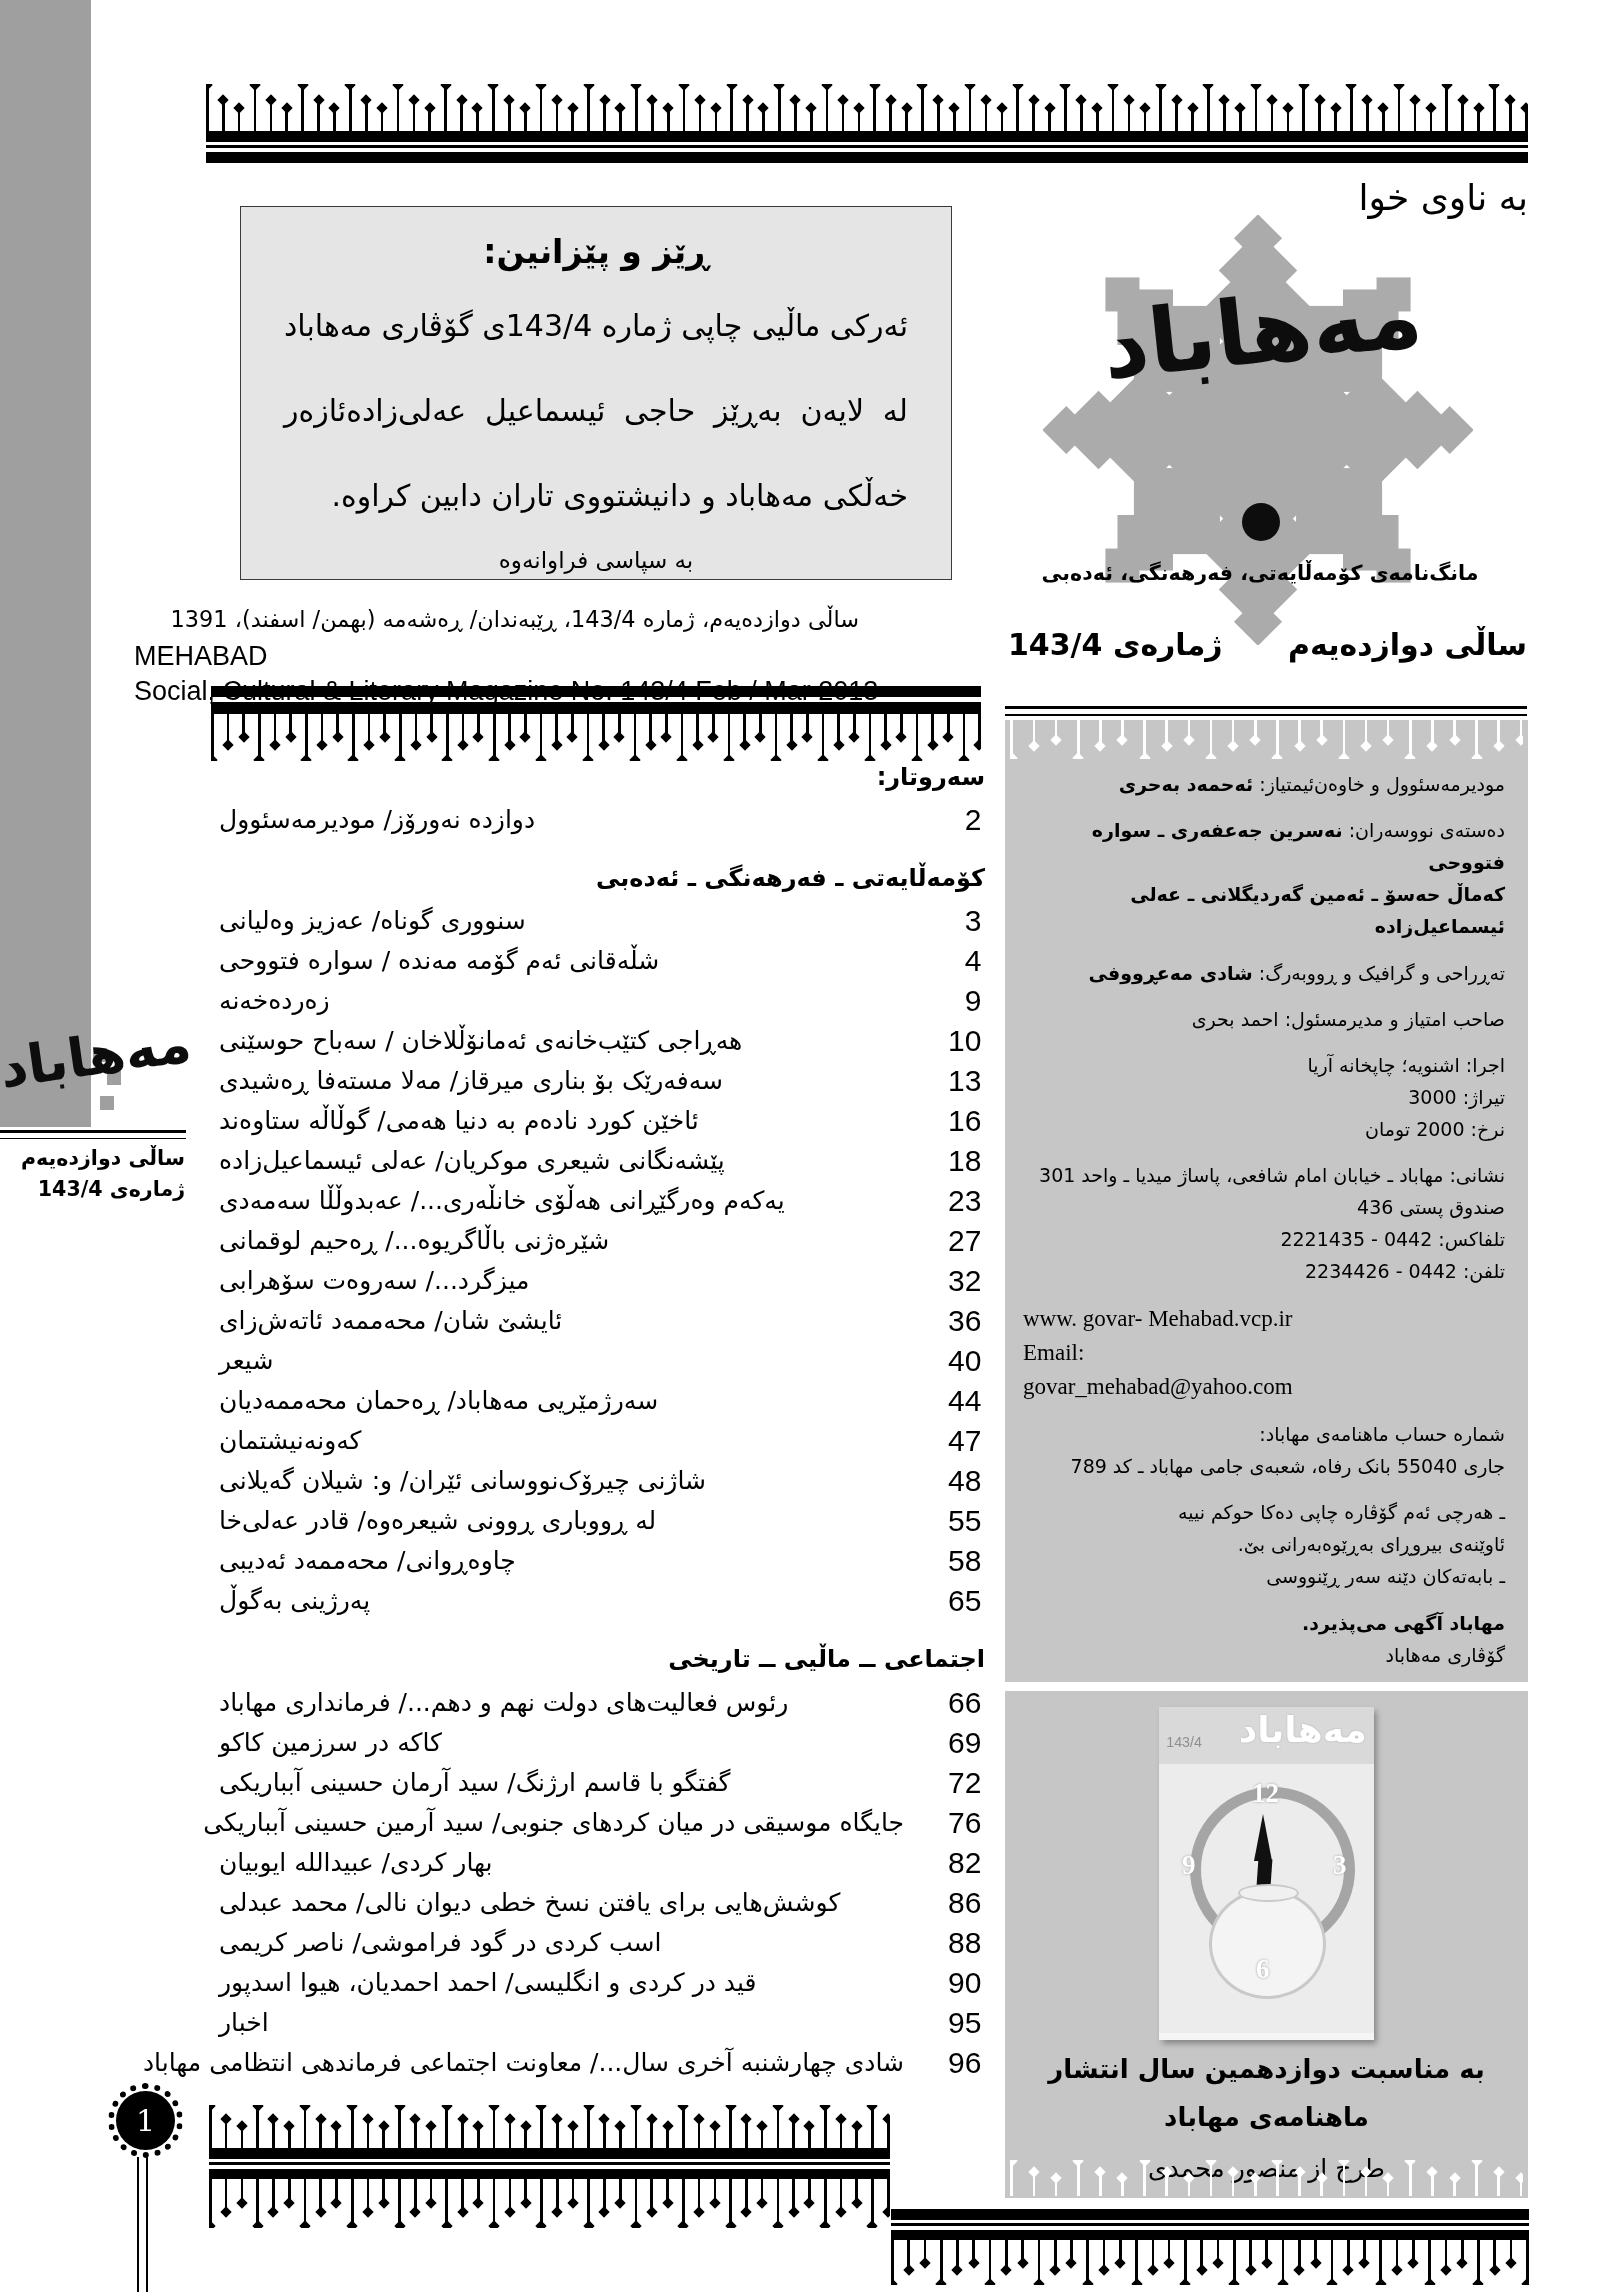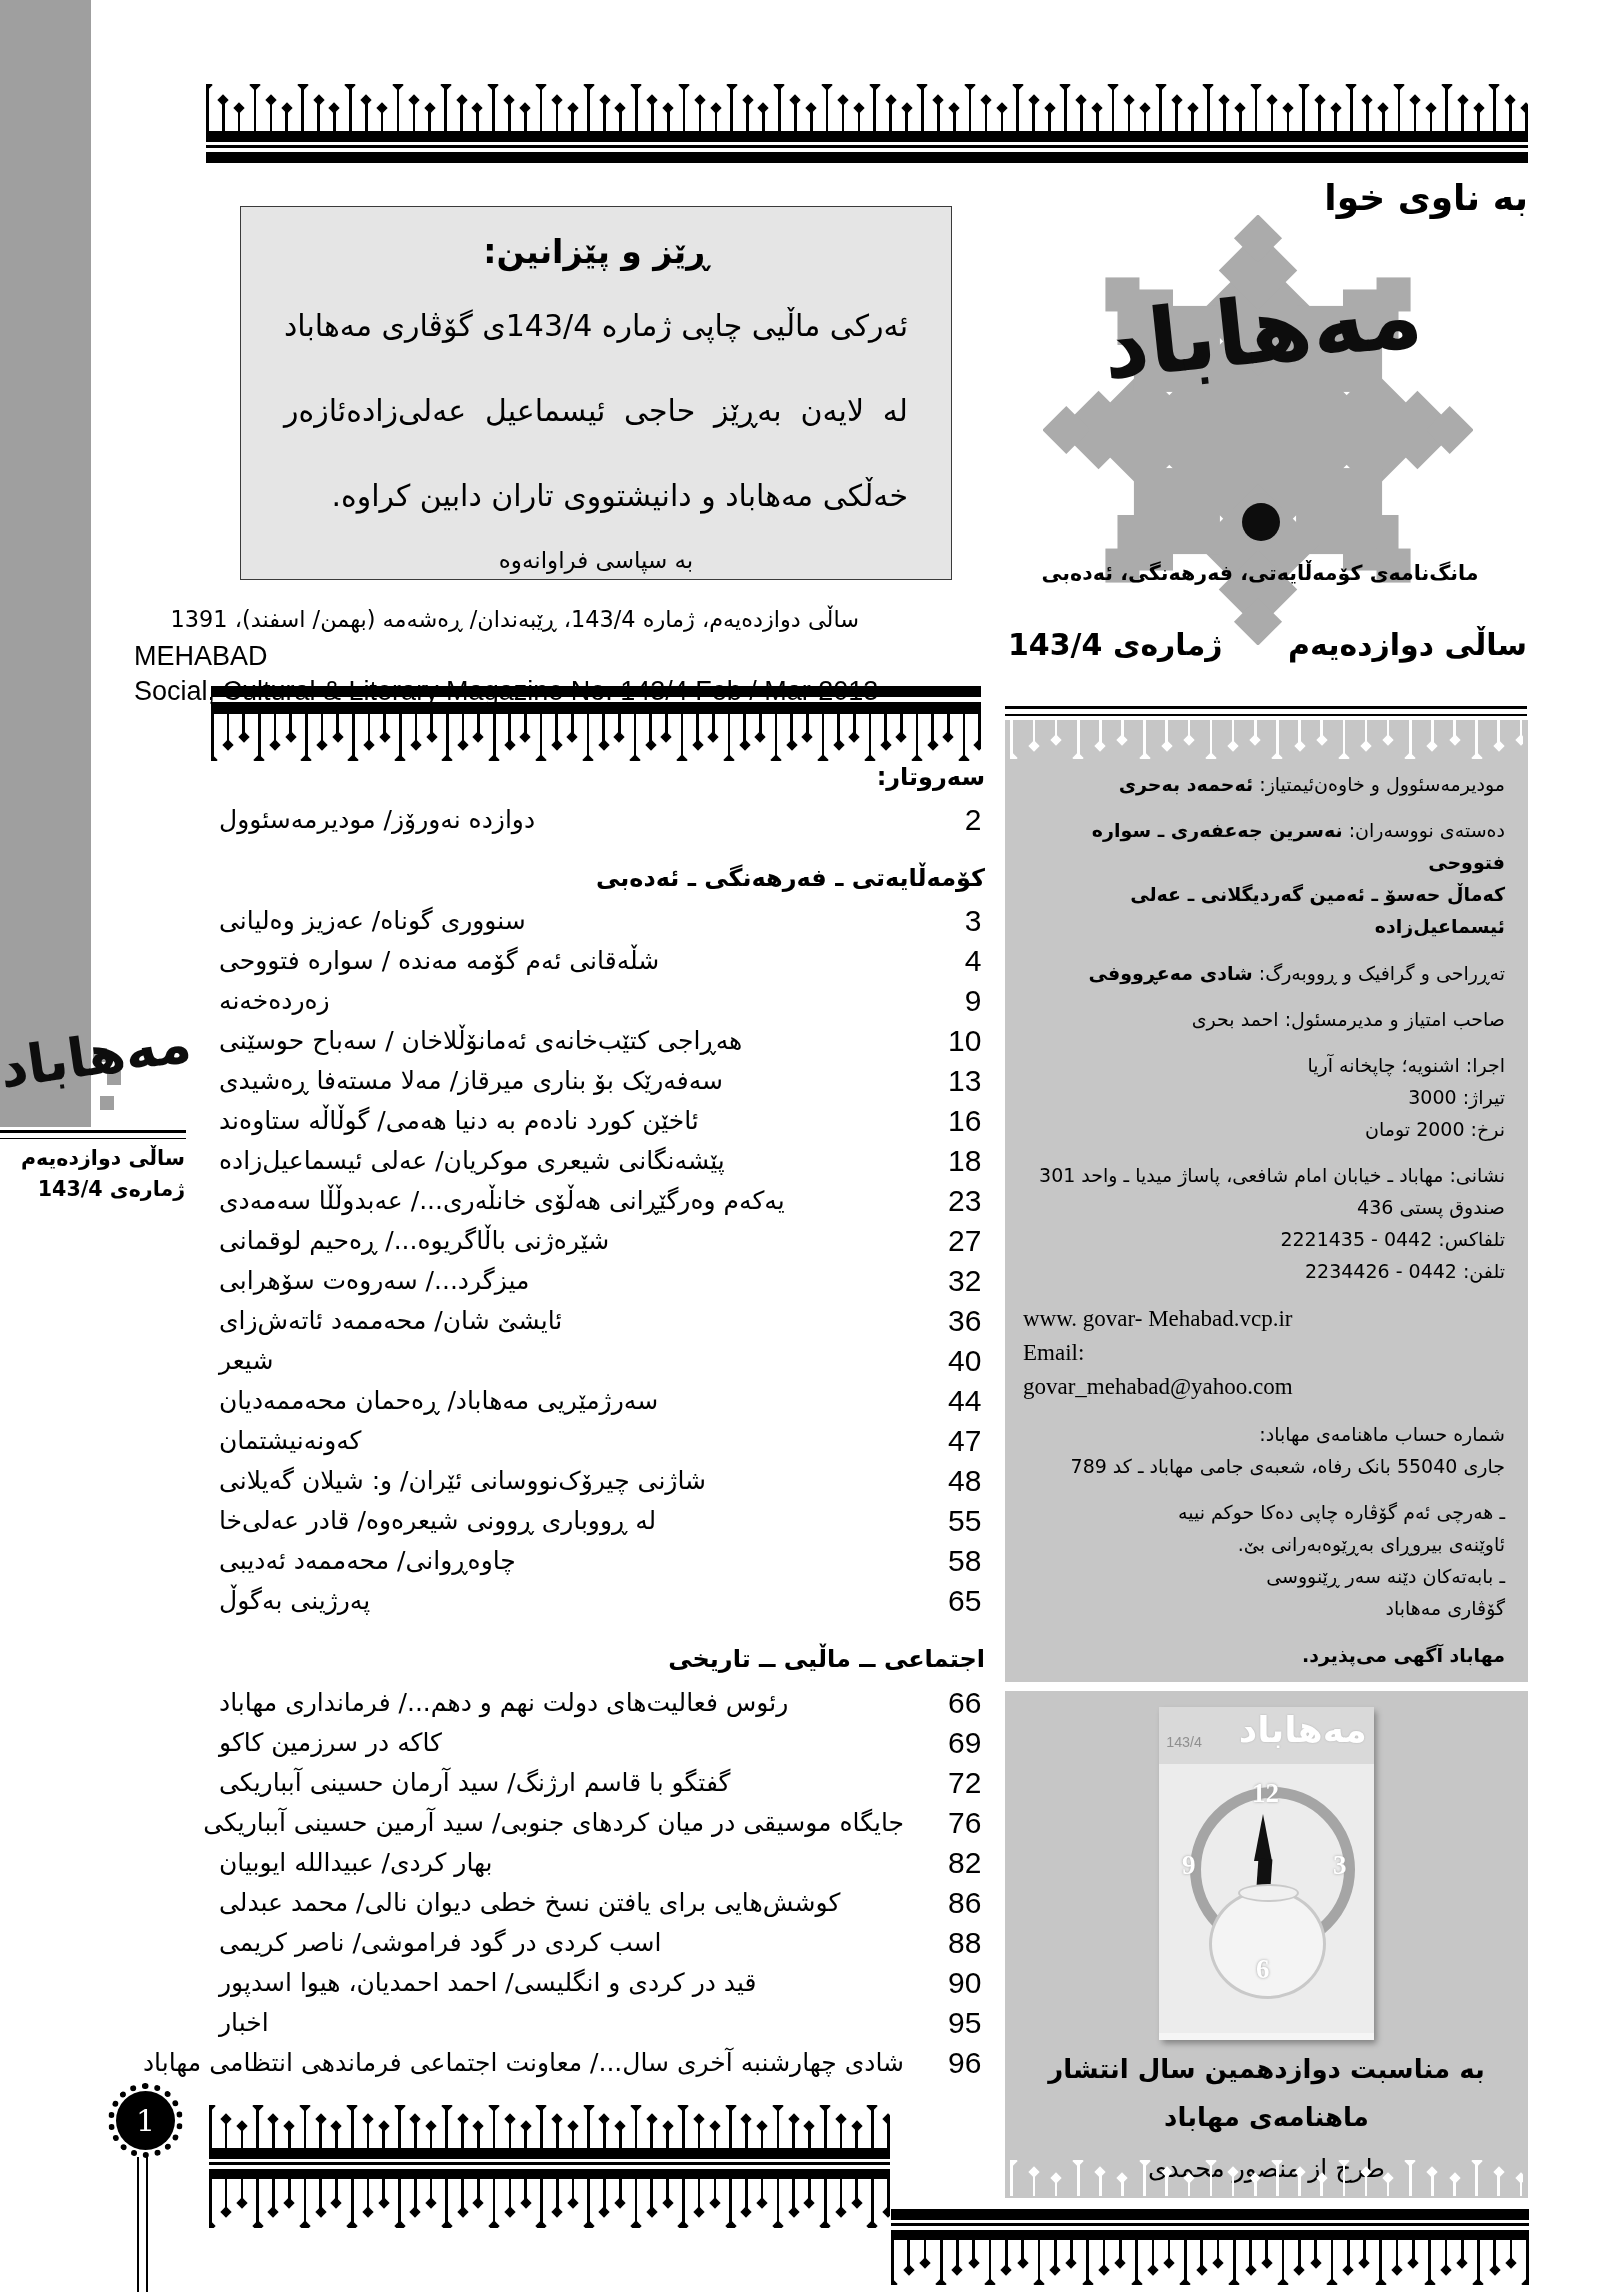--- a/index.html
+++ b/index.html
@@ -16,21 +16,21 @@
   .strip i{display:block;flex:0 0 2.7px;width:2.7px;height:45%;background:currentColor;position:relative;}
   .strip i::before{content:'';position:absolute;top:-6.3px;left:-2.7px;width:8px;height:8px;background:currentColor;transform:rotate(45deg);}
   .strip i:nth-child(3n+1){height:92%;}
   .strip i:nth-child(3n+2){height:62%;}
   .strip.down{transform:scaleY(-1);}
   .strip.white{color:#fff;}
   .band{background:#000;}
   
   #top-border{left:206px;top:84px;width:1322px;}
   
-  #bismillah{right:93px;top:177px;font-size:36px;font-weight:bold;direction:rtl;}
+  #bismillah{right:93px;top:177px;font-size:36px;font-weight:normal;direction:rtl;}
   
   #big-logo{left:1016px;top:215px;width:488px;height:394px;}
   #big-logo svg{position:absolute;left:27px;top:0;}
   #logo-callig{position:absolute;left:85px;top:63px;width:322px;text-align:center;
     font-size:90px;font-weight:bold;transform:rotate(-6deg);direction:rtl;color:#0d0d0d;}
   #logo-dot{position:absolute;left:226px;top:288px;width:38px;height:38px;border-radius:50%;background:#0d0d0d;}
   #logo-subtitle{position:absolute;left:0;top:346px;width:100%;text-align:center;
     font-size:20.6px;font-weight:bold;direction:rtl;}
   
   #notice-box{left:240px;top:206px;width:712px;height:374px;background:#e5e5e5;
@@ -306,22 +306,22 @@
       <div class="mh-line"><span>تلفاکس: 0442 - 2221435</span></div>
       <div class="mh-line"><span>تلفن: 0442 - 2234426</span></div>
       <div class="mh-line gap ltr"><span>www. govar- Mehabad.vcp.ir</span></div>
       <div class="mh-line ltr"><span>Email:</span></div>
       <div class="mh-line ltr"><span>govar_mehabad@yahoo.com</span></div>
       <div class="mh-line gap"><span>شماره حساب ماهنامه‌ی مهاباد:</span></div>
       <div class="mh-line"><span>جاری 55040 بانک رفاه، شعبه‌ی جامی مهاباد ـ کد 789</span></div>
       <div class="mh-line gap"><span>ـ هەرچی ئەم گۆڤاره چاپی دەکا حوکم نییه</span></div>
       <div class="mh-line"><span>ئاوێنەی بیروڕای بەڕێوەبەرانی بێ.</span></div>
       <div class="mh-line"><span>ـ بابەتەکان دێنه سەر ڕێنووسی</span></div>
+      <div class="mh-line gap"><b>مهاباد آگهی می‌پذیرد.</b></div>
       <div class="mh-line"><span>گۆڤاری مەهاباد</span></div>
-      <div class="mh-line gap"><b>مهاباد آگهی می‌پذیرد.</b></div>
       <div class="mh-line gap phone"><b>۰۹۱۴۹۴۴۳۱۴۹</b></div>
     </div>
 </div>
 
 <div class="abs" id="mid-border">
   <div class="band" style="height:10.7px"></div>
   <div style="height:5.4px"></div>
   <div class="band" style="height:11.6px"></div>
   <div class="strip down" style="height:47px">
       <i></i>

